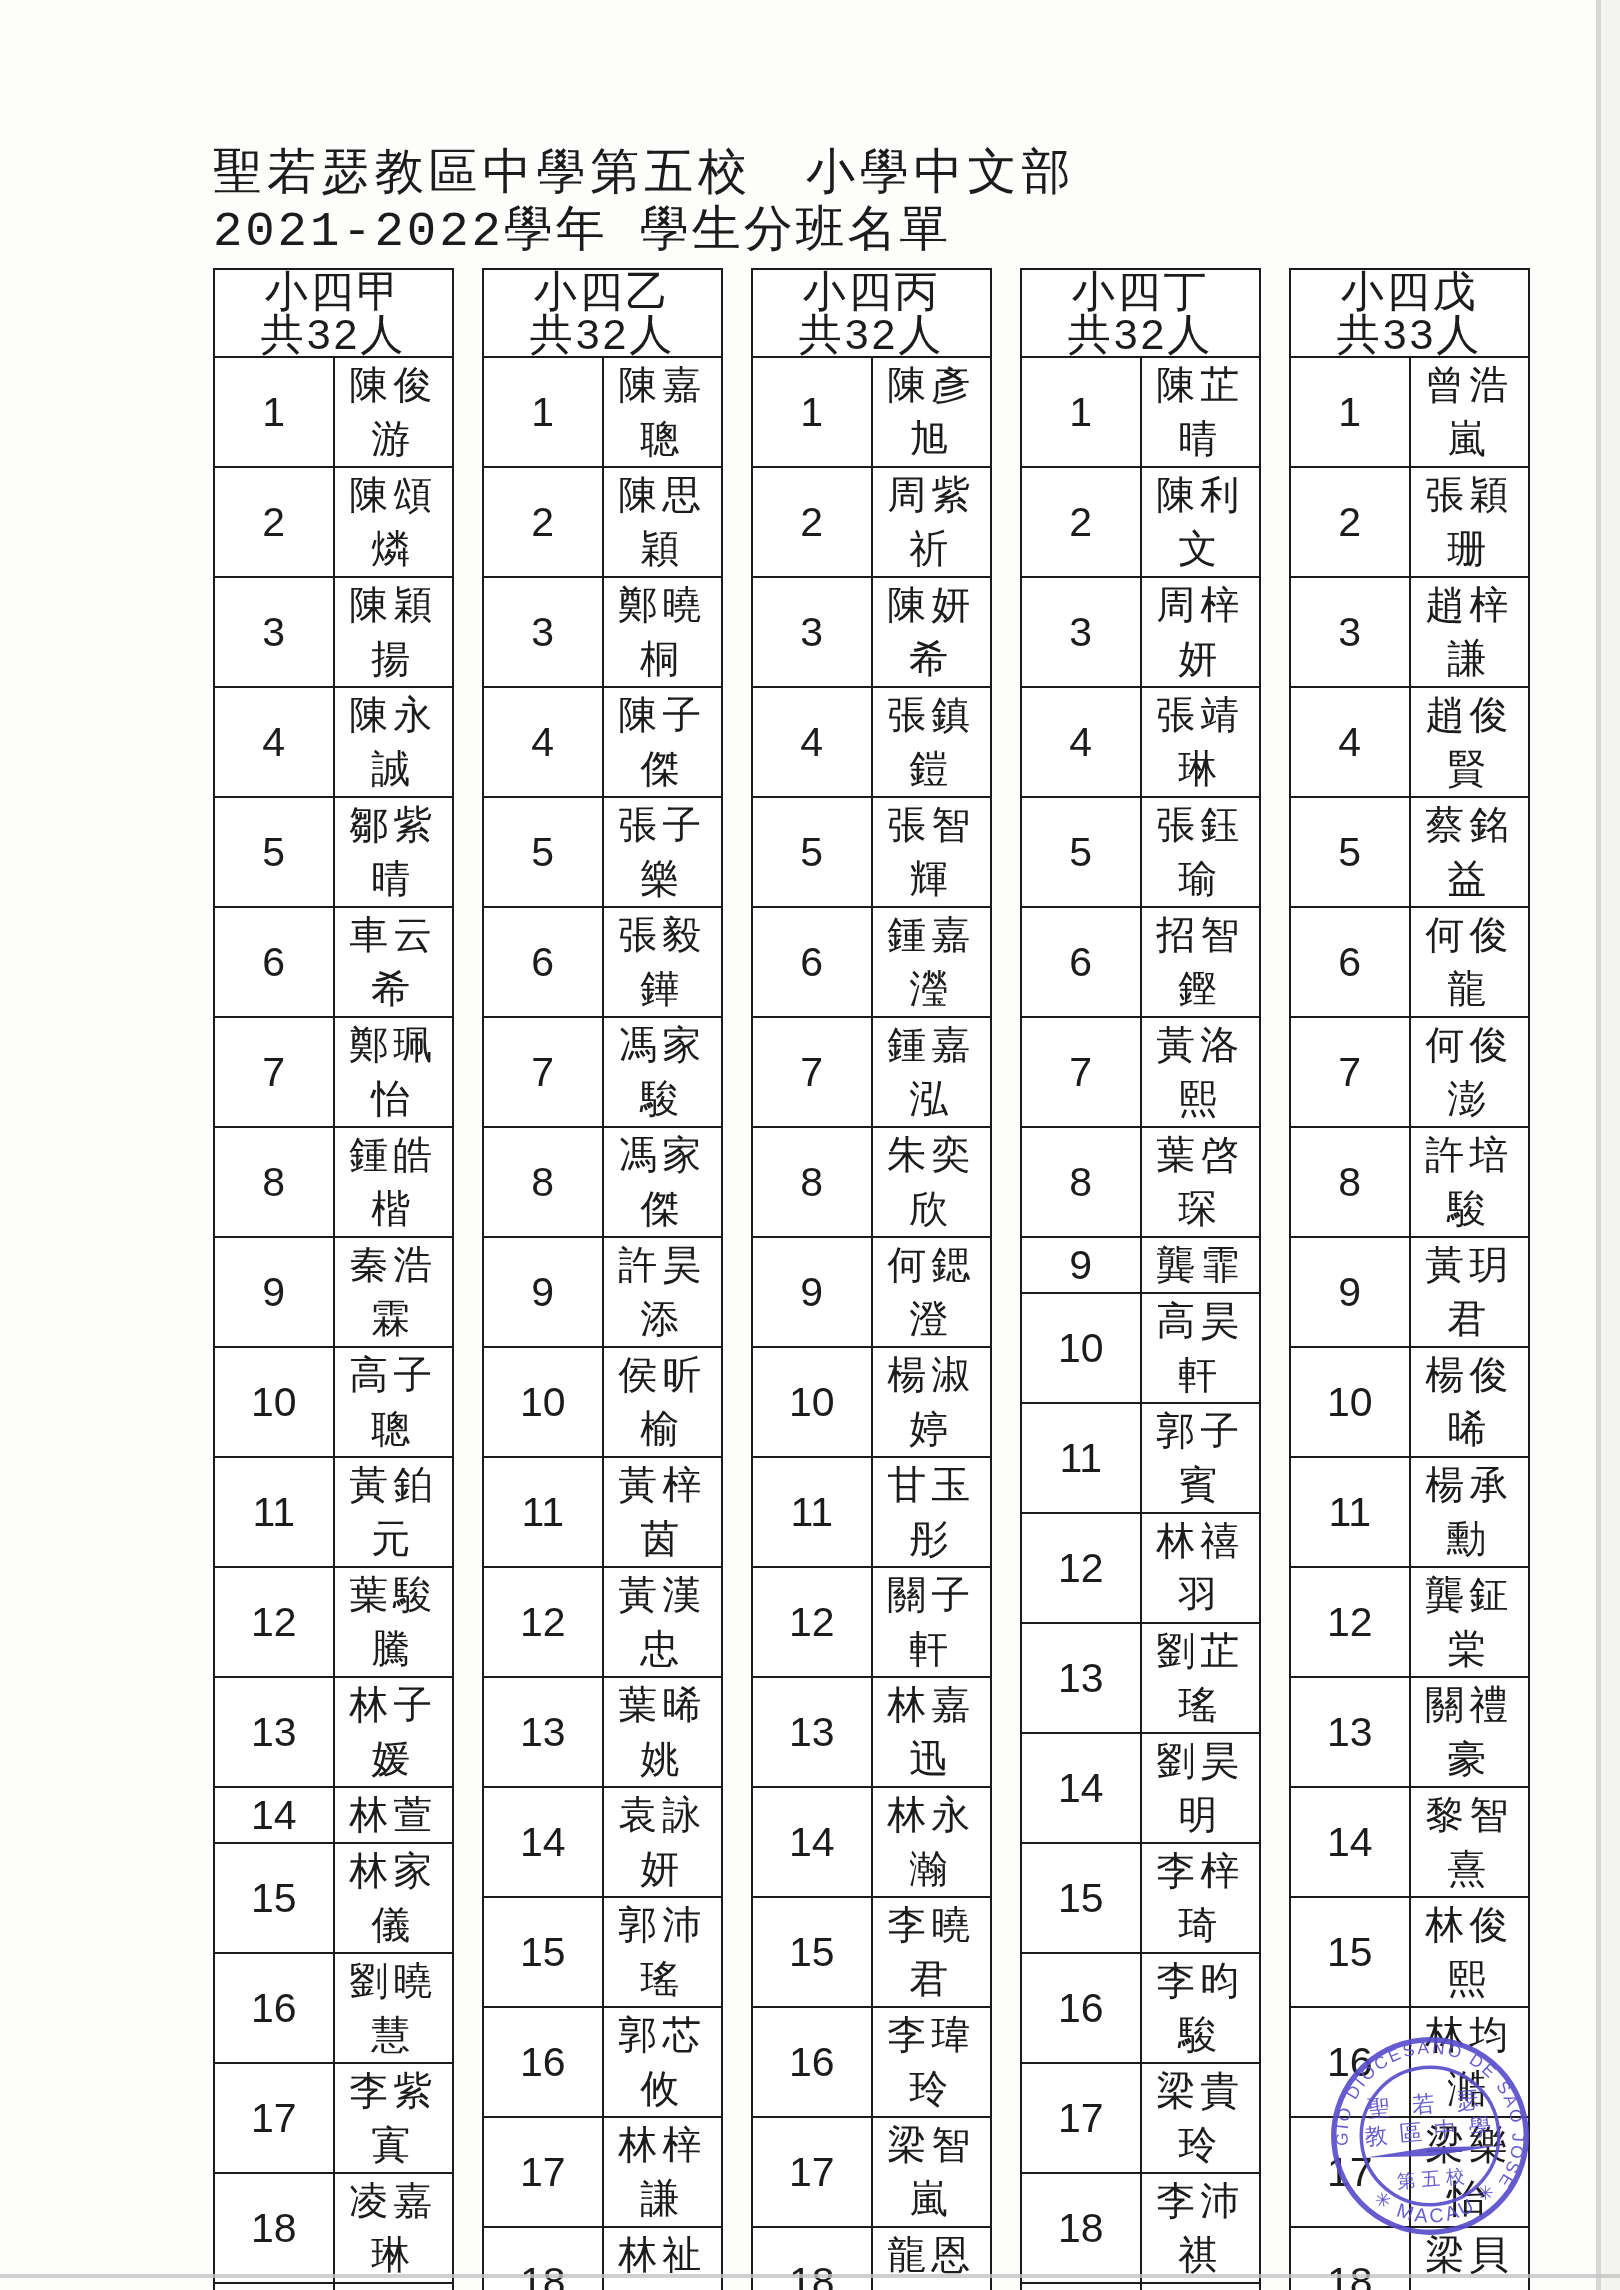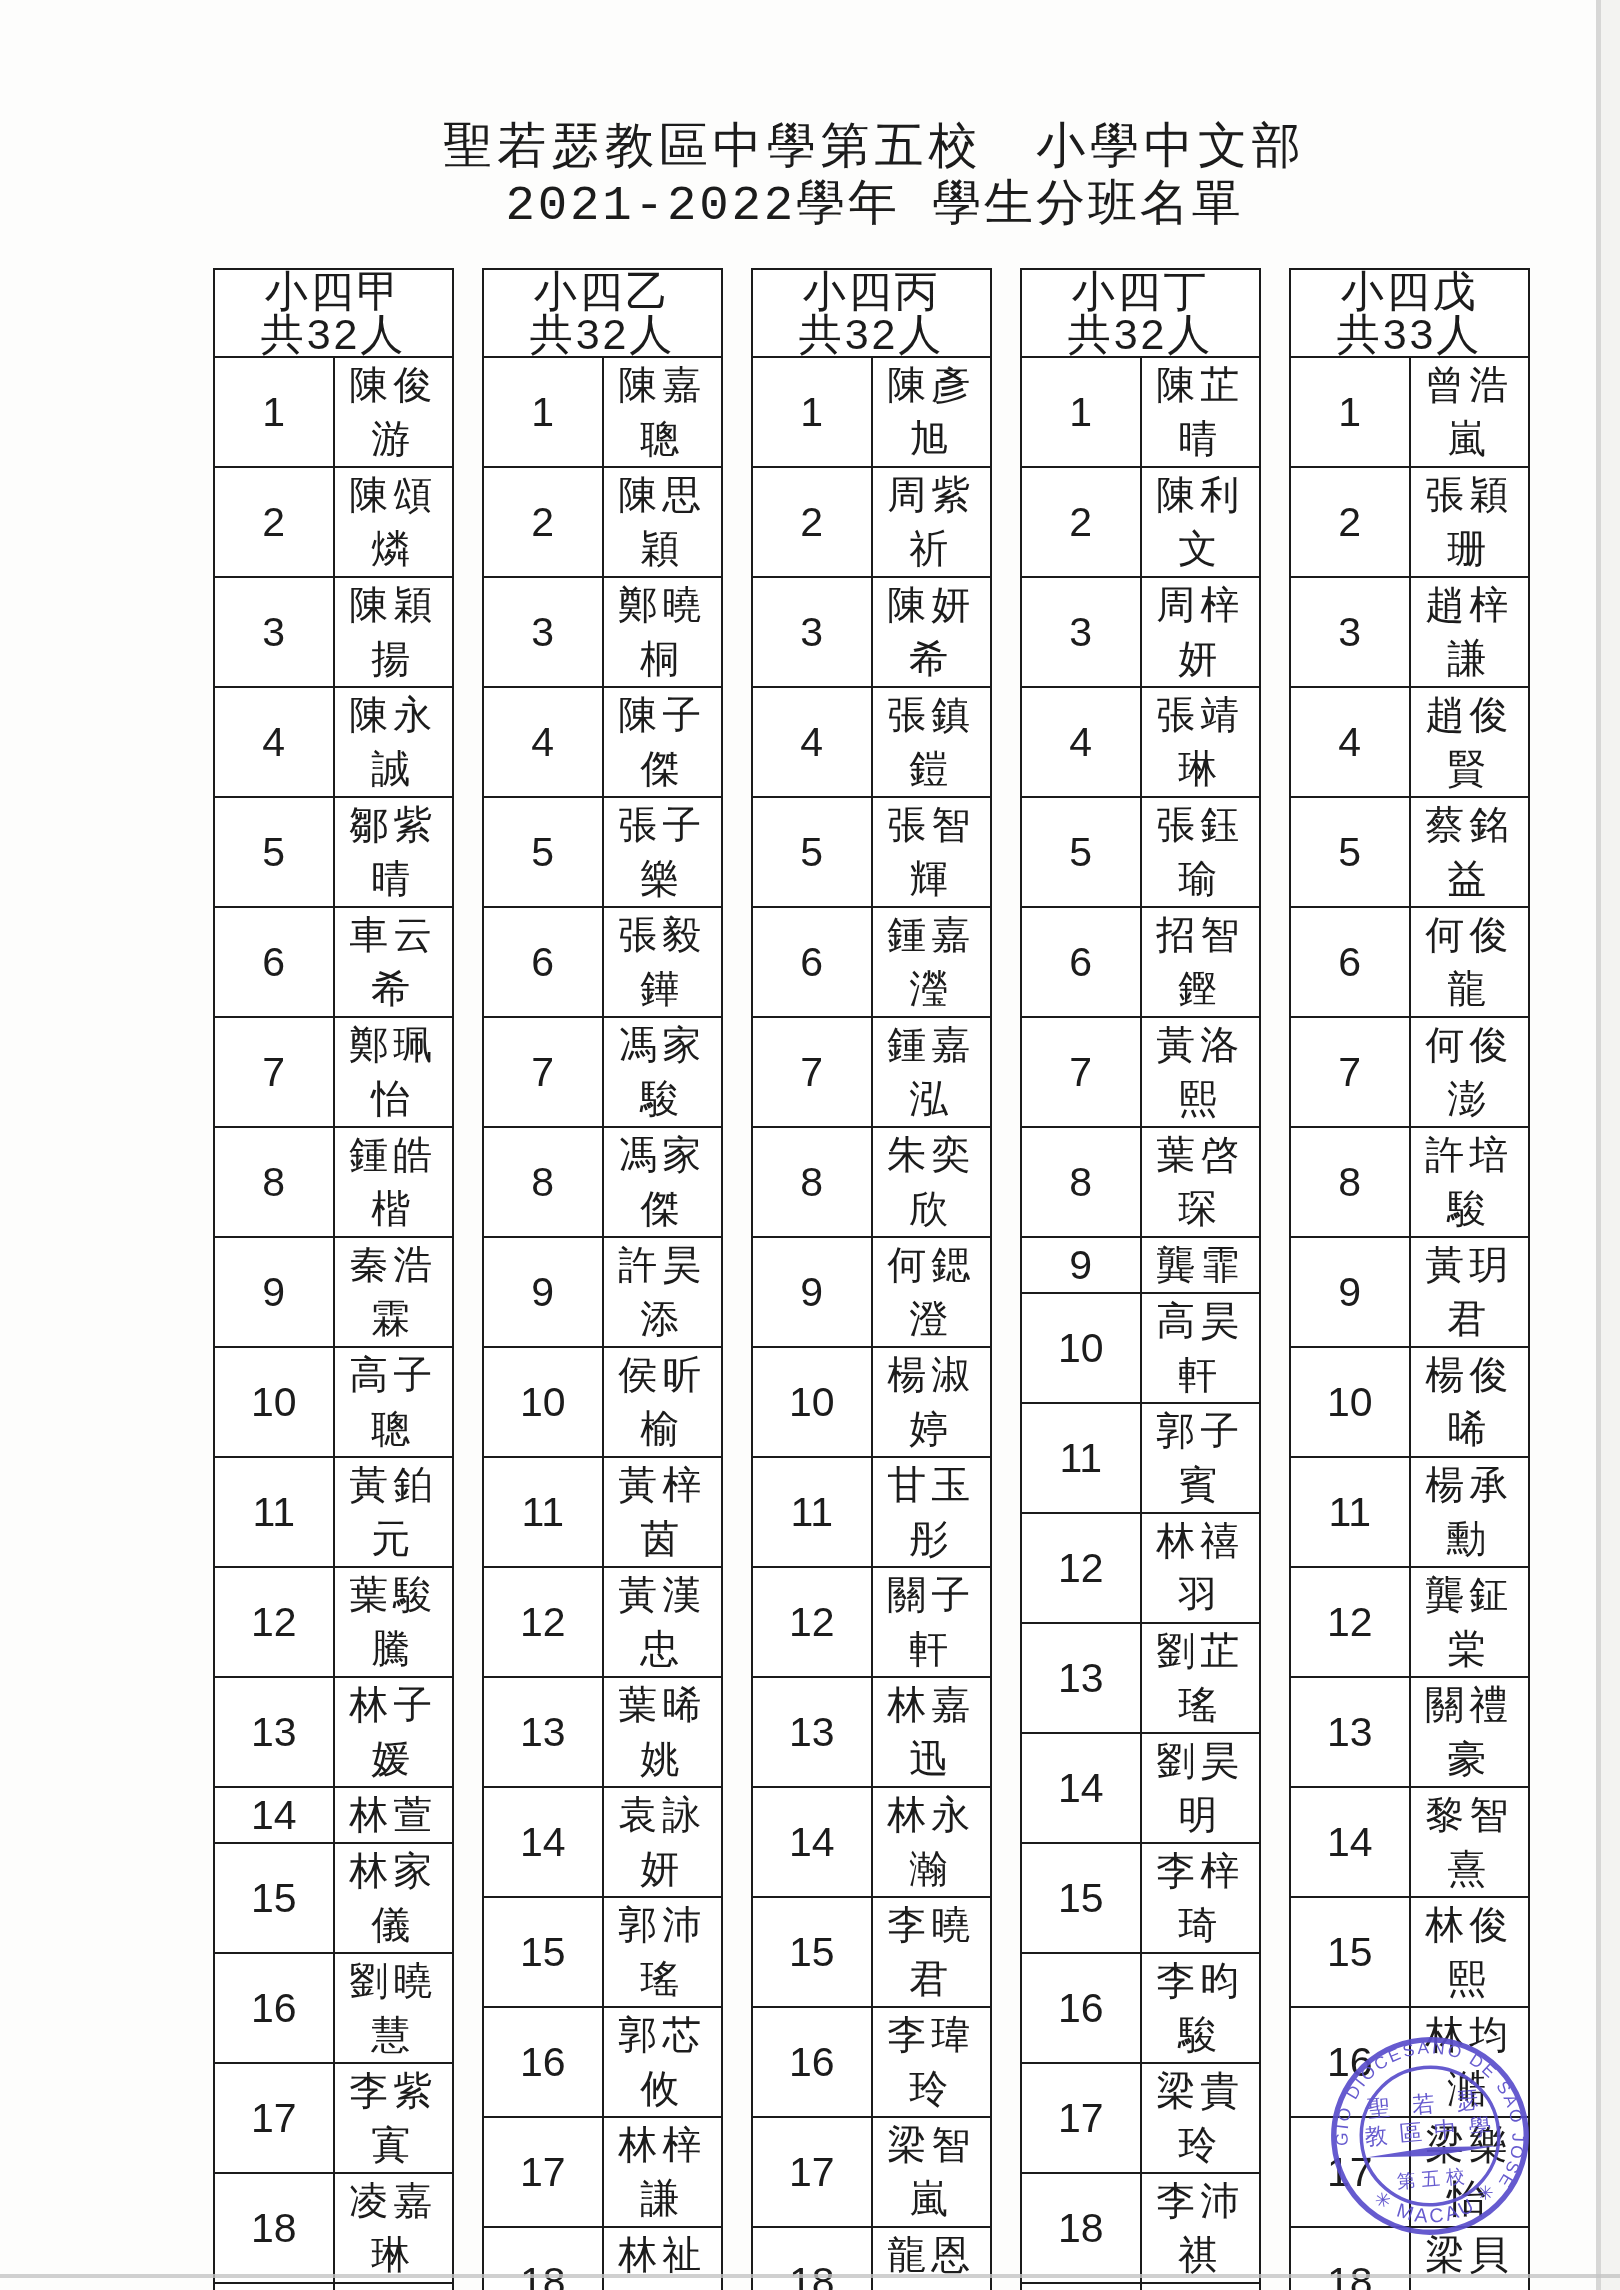--- a/index.html
+++ b/index.html
@@ -1,21 +1,21 @@
 <!DOCTYPE html>
 <html><head>
 <meta charset="utf-8">
 <style>
   html,body{margin:0;padding:0;background:#e9e9e9;}
   .page{
     position:relative; width:1620px; height:2291px; background:#fdfdfc;
     font-family:"Liberation Sans", sans-serif; color:#1c1c1c; overflow:hidden;
     margin:0 auto;
   }
-  .titles{position:absolute; left:213px; top:118px; width:1323px; text-align:center;}
+  .titles{position:absolute; left:213px; top:144px; width:1323px; text-align:left;}
   .t1{font-size:49px; letter-spacing:4.9px; line-height:55px; white-space:pre;}
   .t2{font-size:49px; letter-spacing:2.9px; line-height:55px; margin-top:5.9px;font-family:Liberation Mono, monospace;}
 
   .tables{position:absolute; left:213px; top:268px; display:flex; gap:28px; align-items:flex-start;}
   table.roster{border-collapse:collapse; width:241px; table-layout:fixed; background:#fff;}
   table.roster{border:2.9px solid #181818;}
   table.roster th, table.roster td{border:2.5px solid #1b1b1b; padding:0;}
   table.roster th{height:86px; font-weight:400; vertical-align:middle;border-radius:23px;}
   .cname,.ccount{font-size:43px; line-height:43px; letter-spacing:2.9px; text-align:center;}
   table.roster tr{height:51px;}

